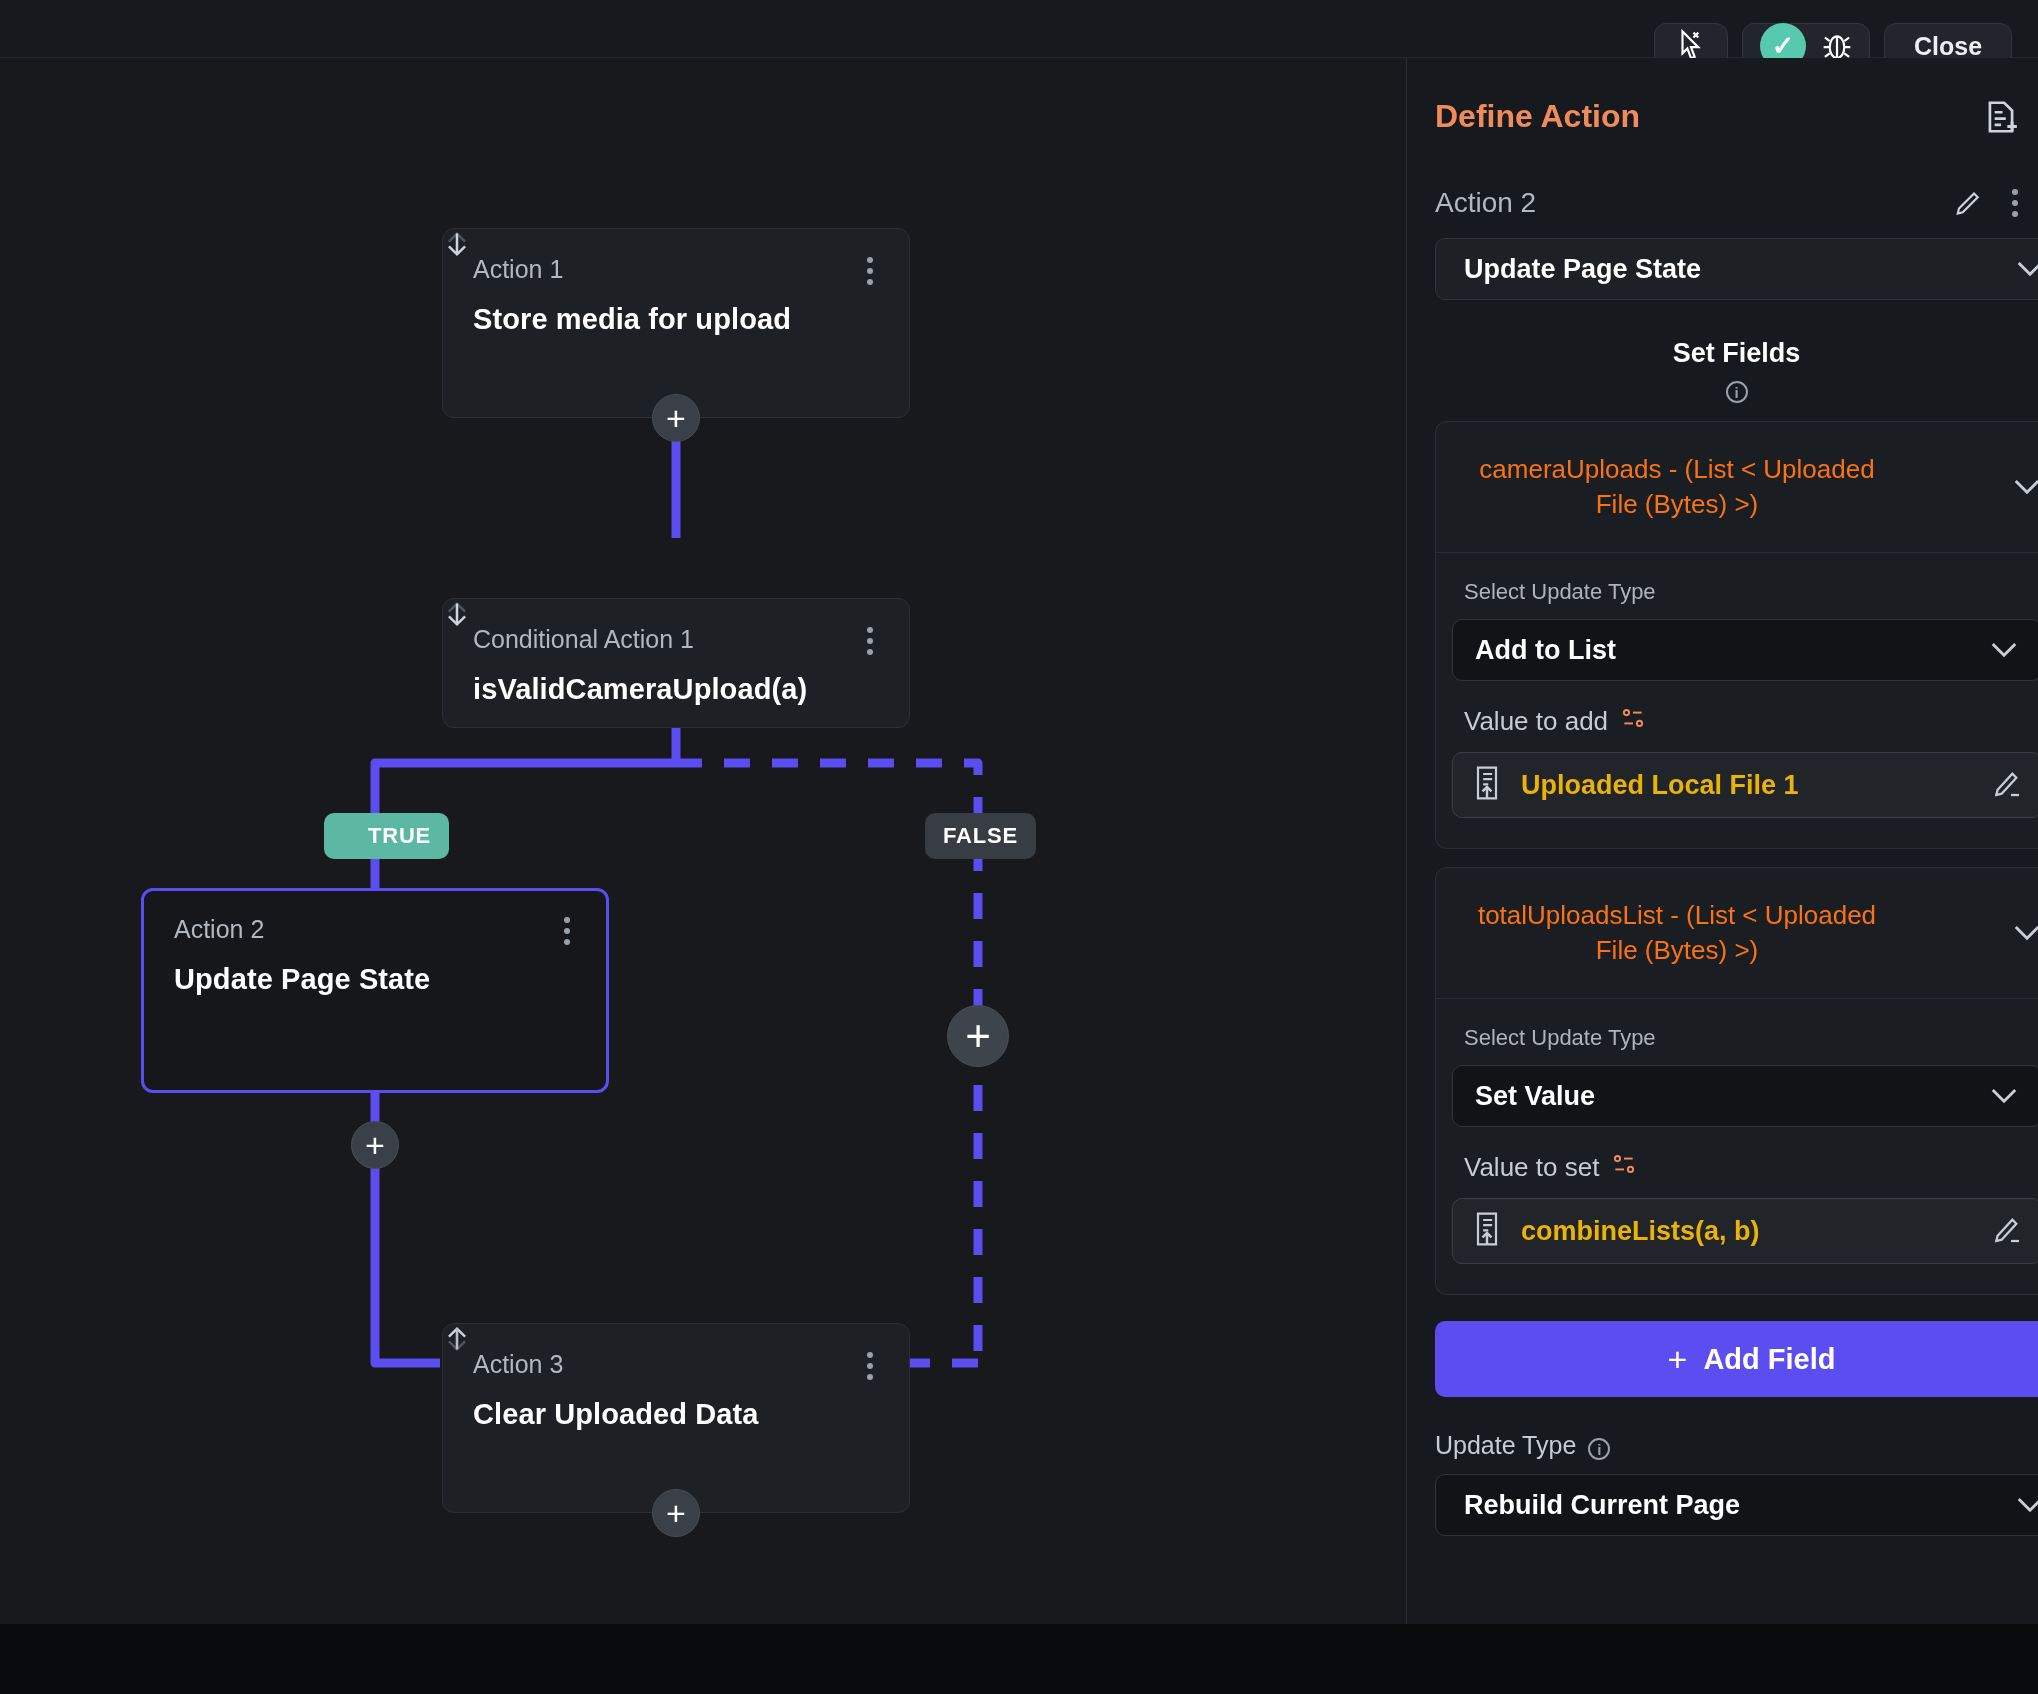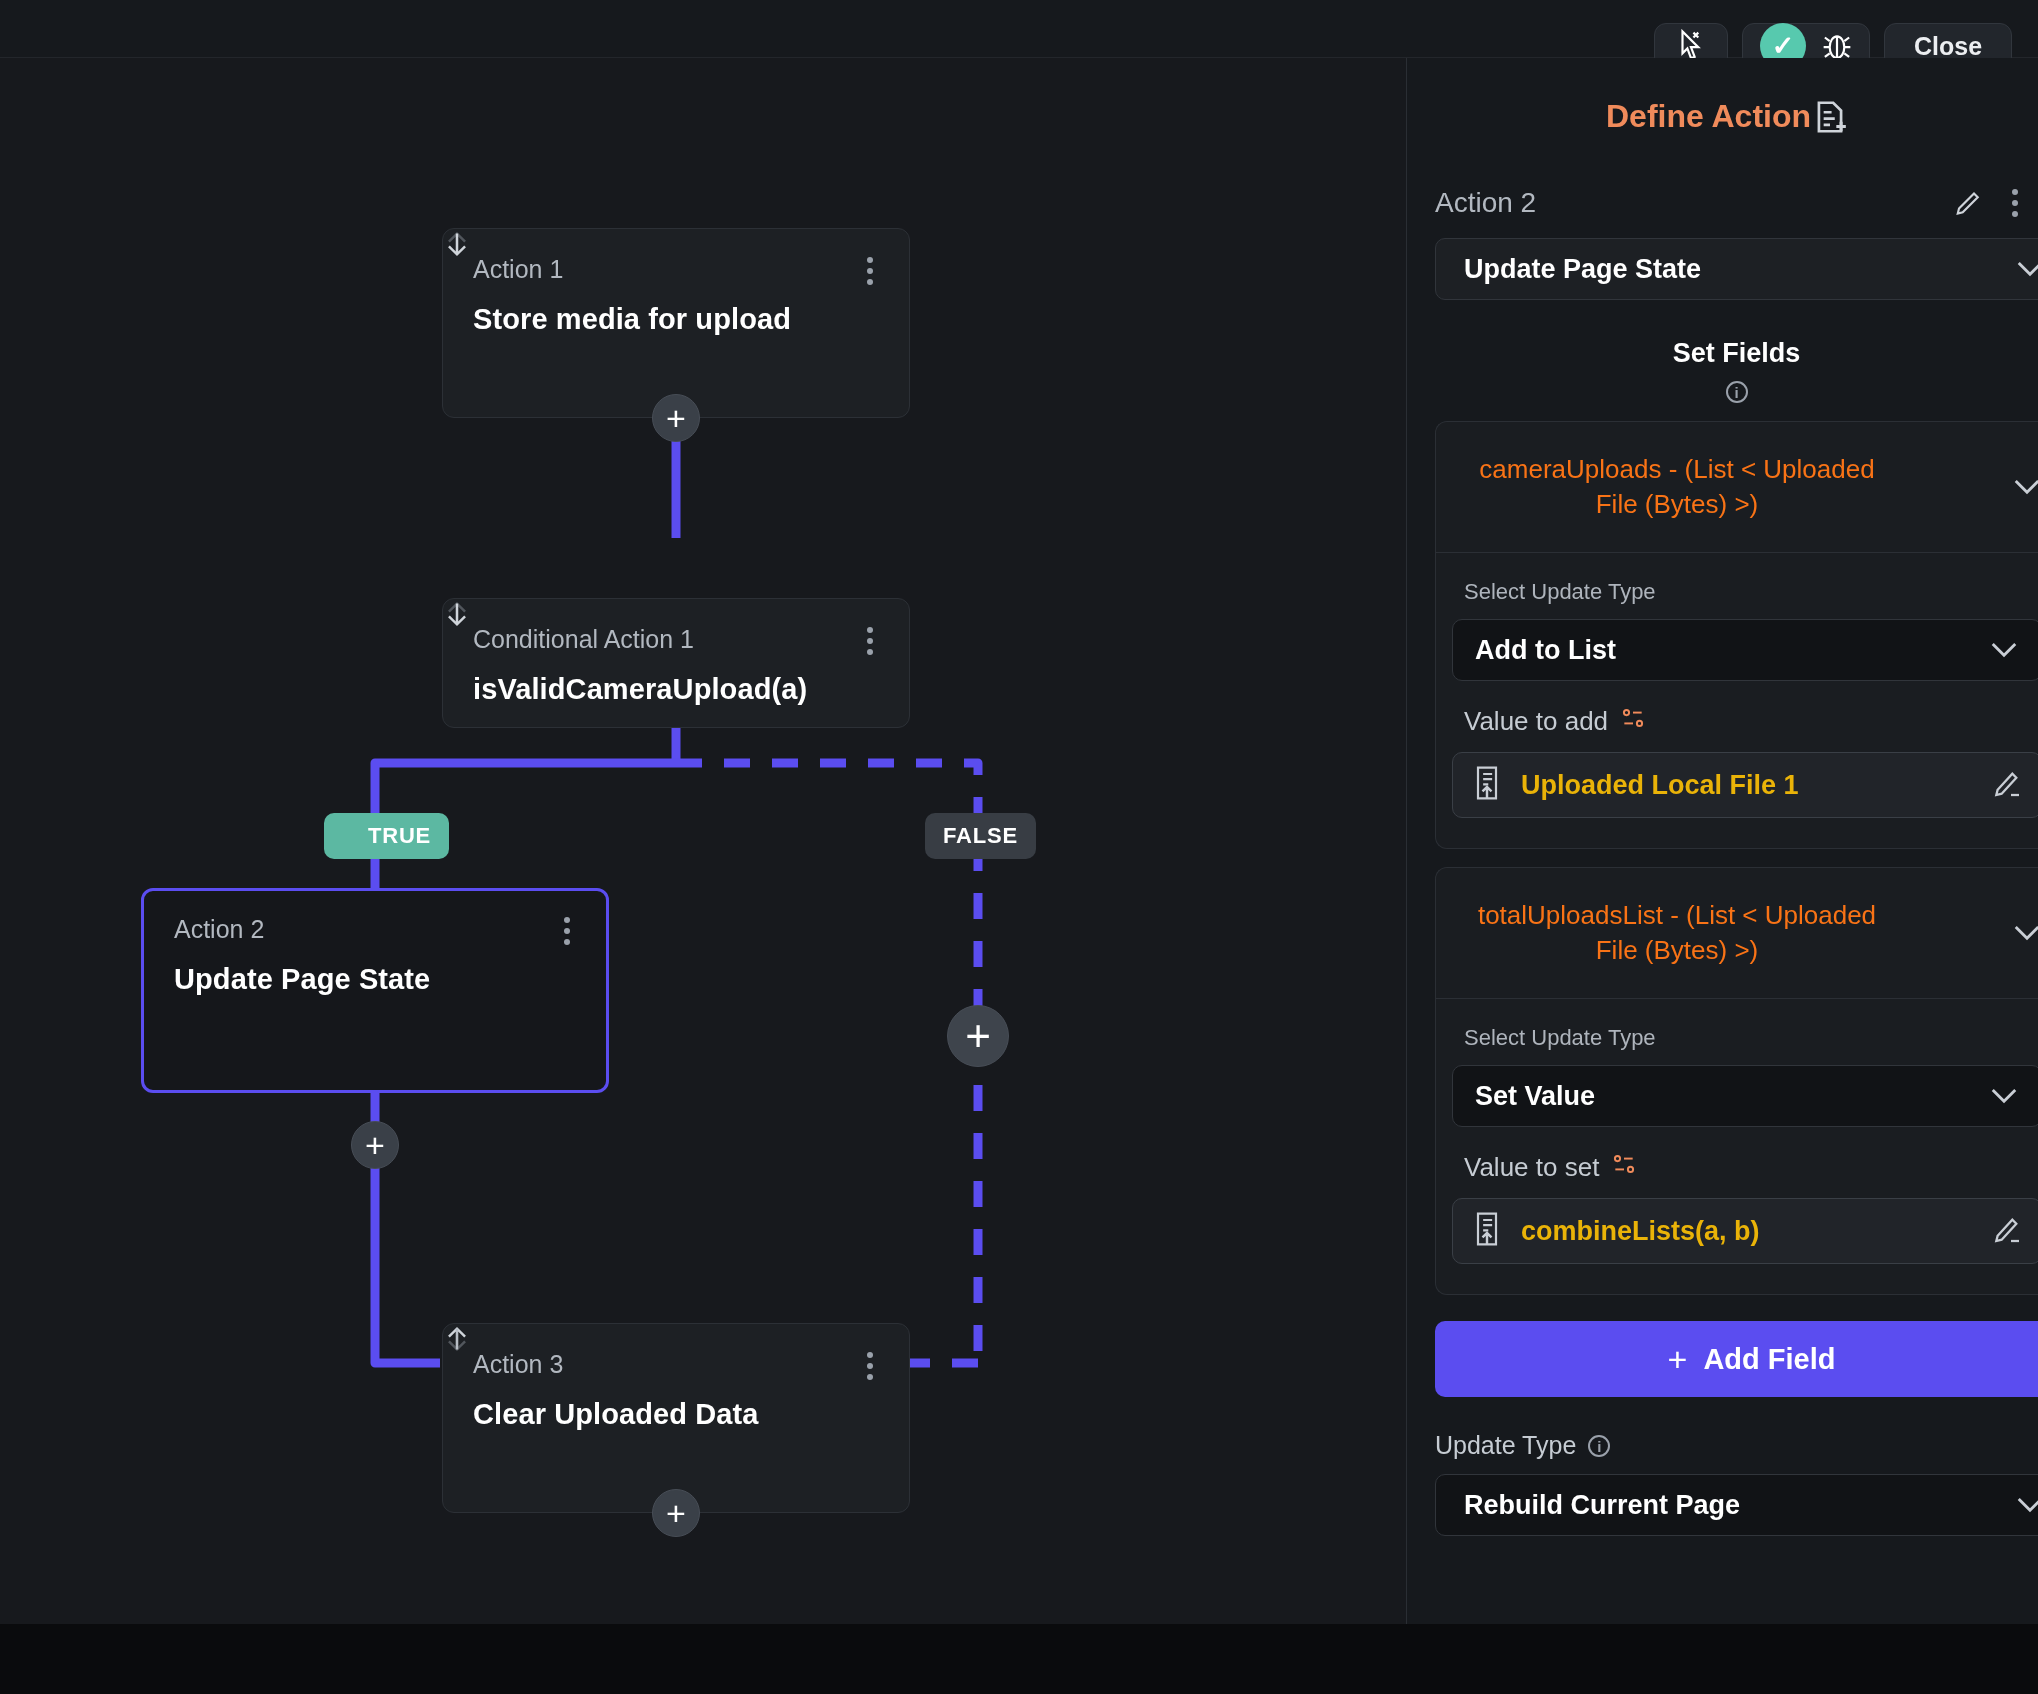--- a/index.html
+++ b/index.html
@@ -95,21 +95,21 @@
   
   .panel {
     position: absolute; left: 1406px; top: 58px;
     width: 632px; height: 1566px;
     background: #16191d;
     border-left: 1px solid #2a2e34;
     padding: 40px 0 0 0;
     overflow: hidden;
   }
   .panel-inner { padding: 0 0 0 28px; }
-  .panel-head { display: flex; align-items: flex-start; justify-content: center; padding-right: 18px; }
+  .panel-head { display: flex; align-items: flex-start; justify-content: space-between; padding-right: 18px; }
   .panel-title { color: #f08b5b; font-size: 32px; font-weight: 700; }
   .panel-head-ico { color: #cfd4da; }
 
   .act-row {
     display: flex; align-items: center; justify-content: space-between;
     margin-top: 46px; padding-right: 14px;
   }
   .act-label { color: #b2b8c0; font-size: 28px; }
   .act-tools { display: flex; align-items: center; gap: 22px; }
 
@@ -162,21 +162,21 @@
   .val-text { color: #eab308; font-size: 27px; font-weight: 700; flex: 1; }
 
   .add-field {
     margin-top: 26px; margin-right: -30px; height: 76px;
     background: #5b4df0; border-radius: 10px;
     display: flex; align-items: center; justify-content: center; gap: 16px;
     color: #ffffff; font-size: 29px; font-weight: 700;
   }
   .add-plus { font-size: 34px; font-weight: 400; line-height: 1; }
 
-  .ut-label { margin-top: 34px; display: flex; align-items: center; gap: 12px; color: #c6ccd3; font-size: 25px; }
+  .ut-label { margin-top: 34px; display: flex; align-items: flex-end; gap: 12px; color: #c6ccd3; font-size: 25px; }
 
   
   .bottom {
     position: absolute; left: 0; top: 1624px; width: 2038px; height: 70px;
     background: #0a0b0d;
   }
 </style>
 </head>
 <body>
 

